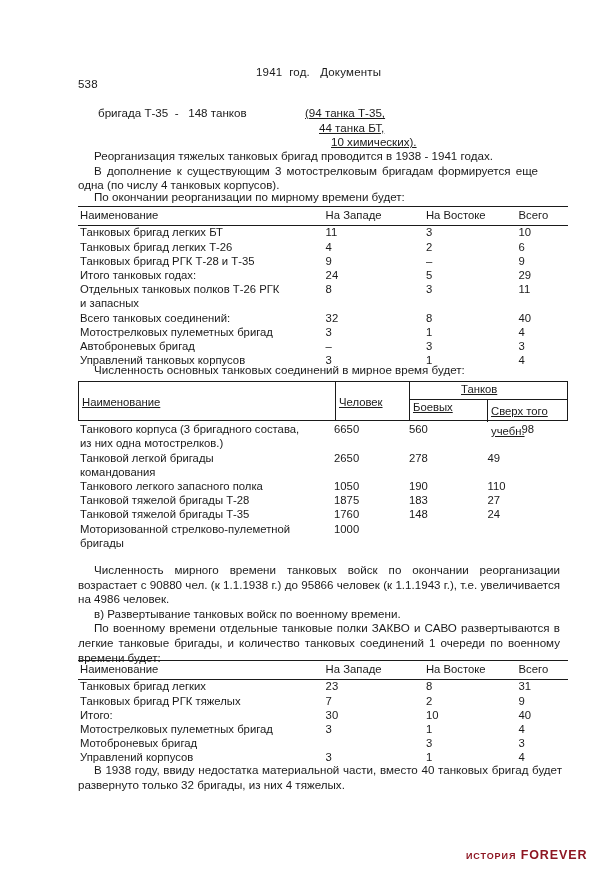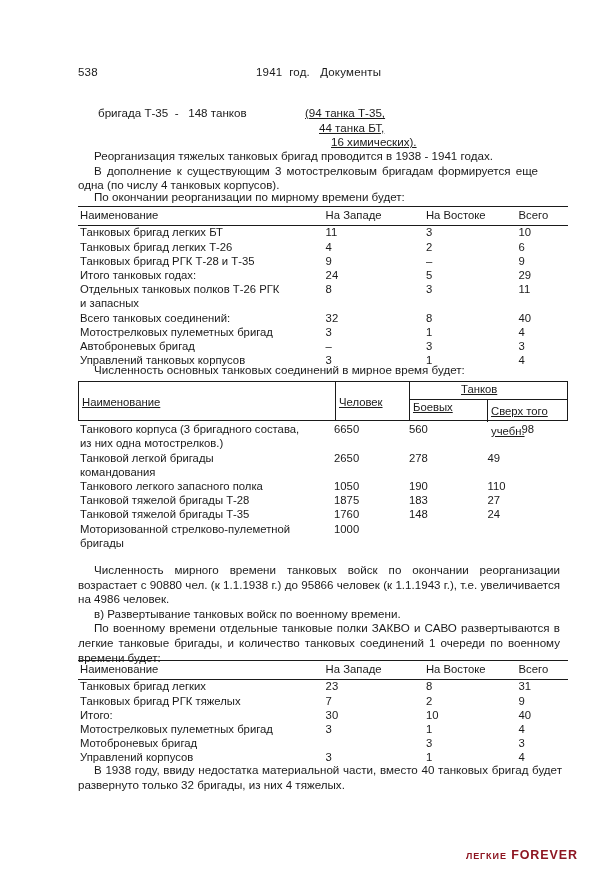--- a/index.html
+++ b/index.html
@@ -29,21 +29,21 @@
     position: absolute;
     left: 78px;
     top: 66px;
     width: 460px;
     height: 18px;
     font-size: 11.5px;
     letter-spacing: 0.2px;
   }
   .runhead .folio {
     position: absolute;
-    left: 0; top: 0;
+    left: 0; top: 12px;
   }
   .runhead .rh-title {
     position: absolute;
     left: 178px; top: 0;
     white-space: pre;
   }
 
   
   .body-block {
     position: absolute;
@@ -220,21 +220,21 @@
   <div class="runhead">
     <span class="folio">538</span>
     <span class="rh-title">1941  год.   Документы</span>
   </div>
 
   <div class="lead">
     <div class="lead-left">бригада Т-35  -   148 танков</div>
     <div class="lead-right">
       <div class="lr1">(94 танка Т-35,</div>
       <div class="lr2">44 танка БТ,</div>
-      <div class="lr3">16 химических).</div>
+      <div class="lr3">10 химических).</div>
     </div>
   </div>
 
   <div class="body-block para1">
     <p>Реорганизация тяжелых танковых бригад проводится в 1938 - 1941 годах.</p>
     <p>В дополнение к существующим 3 мотострелковым бригадам формируется еще одна (по числу 4 танковых корпусов).</p>
   </div>
 
   <div class="body-block para-intro1">
     <p>По окончании реорганизации по мирному времени будет:</p>
@@ -441,15 +441,15 @@
           <td>4</td>
         </tr>
       </tbody>
     </table>
   </div>
 
   <div class="body-block para-bottom">
     <p>В 1938 году, ввиду недостатка материальной части, вместо 40 танковых бригад будет развернуто только 32 бригады, из них 4 тяжелых.</p>
   </div>
 
-  <div class="watermark" style="color: rgb(142, 22, 34);">легкие FOREVER</div>
+  <div class="watermark" style="color: rgb(142, 22, 34);">история FOREVER</div>
 
 </div>
 
 </body></html>

